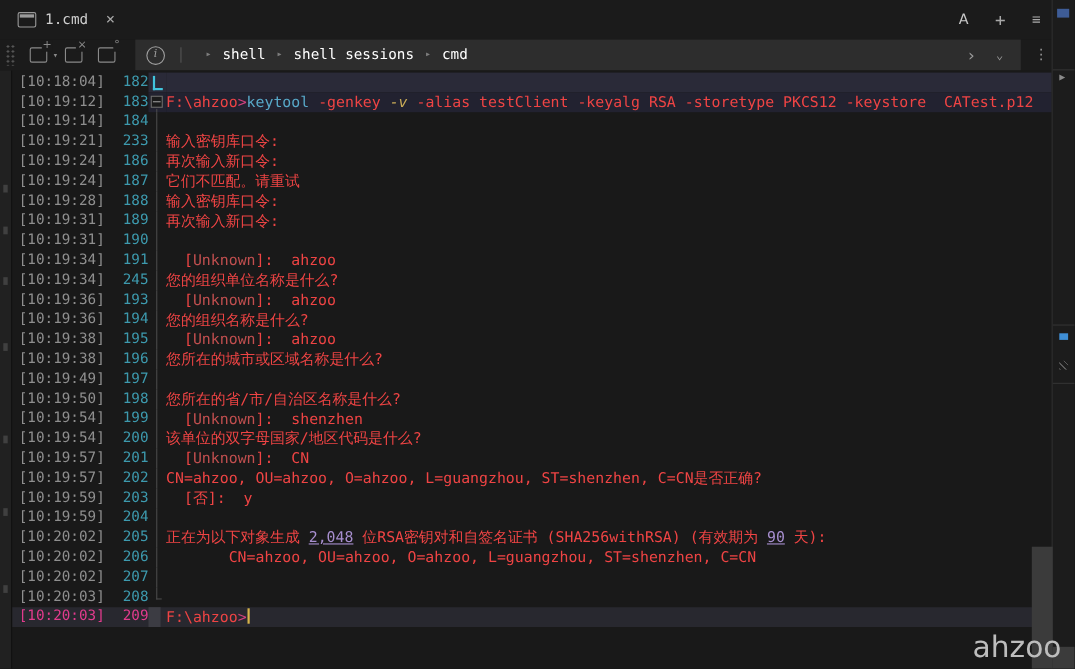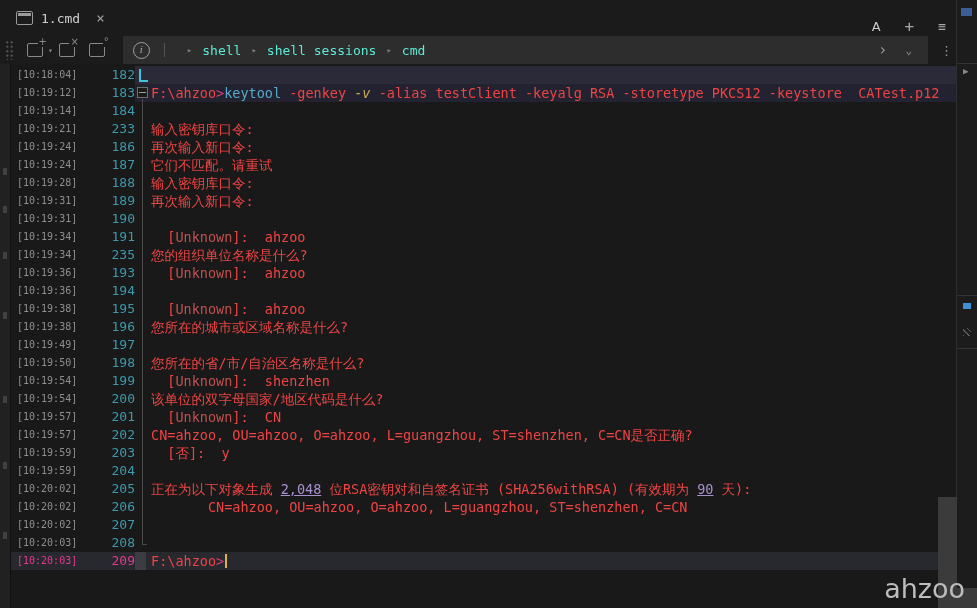--- a/index.html
+++ b/index.html
@@ -1,20 +1,20 @@
 <!DOCTYPE html>
 <html><head>
 <meta charset="utf-8">
 <style>
   html,body{margin:0;padding:0;}
   body{width:977px;height:608px;background:#1b1b1b;overflow:hidden;position:relative;
        font-family:"DejaVu Sans Mono","DejaVu Sans",monospace;-webkit-font-smoothing:antialiased;}
 
   
-  .tabbar{height:36px;display:flex;align-items:flex-end;background:#1b1b1b;}
+  .tabbar{height:36px;display:flex;align-items:center;background:#1b1b1b;}
   .tab{display:flex;align-items:center;height:36px;padding:0 10px 0 16px;}
   .cmd-ico{width:15px;height:12px;border:1px solid #9a9a9a;border-radius:2px;position:relative;margin-right:8px;}
   .cmd-ico::before{content:"";position:absolute;top:1px;left:1px;right:1px;height:3px;background:#9a9a9a;}
   .tab-title{color:#cfcfcf;font-size:13px;}
   .tab-close{color:#a8a8a8;font-size:14px;margin-left:16px;cursor:default;}
   .tabbar-right{margin-left:auto;display:flex;align-items:center;gap:24px;padding-right:30px;}
   .tb-a{color:#c8c8c8;font-size:13px;font-family:"DejaVu Sans",sans-serif;}
   .tb-plus{color:#a8a8a8;font-size:16px;}
   .tb-menu{color:#a8a8a8;font-size:13px;letter-spacing:1px;}
 
@@ -24,33 +24,33 @@
       background-image:radial-gradient(#575757 1px,transparent 1.2px);background-size:4.5px 4.5px;}
   .tool-btn{position:relative;width:14px;height:12px;border:1px solid #8a8a8a;border-radius:2px;margin:0 8px 0 6px;}
   .tool-btn .corner{position:absolute;top:-7px;right:-6px;font-size:10px;line-height:10px;color:#8a8a8a;
       background:#1b1b1b;padding:0 1px;font-family:"DejaVu Sans",sans-serif;}
   .caret-down{color:#8a8a8a;font-size:8px;margin-left:-3px;}
   .crumb-bar{flex:1;height:28px;background:#2d2d2d;display:flex;align-items:center;margin-left:10px;padding:0 10px;}
   .info-ico{width:15px;height:15px;border:1px solid #a0a0a0;border-radius:50%;color:#a0a0a0;font-size:10px;
       line-height:14px;text-align:center;font-family:"DejaVu Serif",serif;font-style:italic;}
   .crumb-sep-line{width:1px;height:14px;background:#555;margin:0 12px 0 14px;}
   .crumb-arrow{color:#7d7d7d;font-size:9px;margin:0 10px;}
-  .crumb-item{color:#5eead4;font-size:13px;}
+  .crumb-item{color:#ffffff;font-size:13px;}
   .crumb-right{margin-left:auto;display:flex;align-items:center;gap:18px;padding-right:6px;}
   .run-chevron{color:#9a9a9a;font-size:15px;}
   .run-caret{color:#9a9a9a;font-size:11px;}
   .kebab{color:#9a9a9a;font-size:13px;margin-left:12px;}
 
   
   .main{position:absolute;top:64px;left:0;right:20px;bottom:0;background:#191919;display:flex;}
   .left-strip{width:10px;background:#212121;border-right:1px solid #111;position:relative;}
   .left-strip .frag{position:absolute;left:3px;width:4px;height:7px;background:#4e4e4e;opacity:.7;}
   .term-lines{flex:1;padding-top:2px;}
   .row{display:flex;height:18px;line-height:18px;}
-  .ts{width:88px;padding-left:6px;color:#8f8f8f;font-size:10px;white-space:pre;}
+  .ts{width:88px;padding-left:6px;color:#8f8f8f;font-size:13px;white-space:pre;}
   .num{width:30px;text-align:right;color:#3d9aae;font-size:13px;}
   .fold{width:16px;position:relative;}
   .content{flex:1;font-size:13.5px;white-space:pre;color:#c9c9c1;}
   .row.hl1 .fold,.row.hl1 .content{background:#2a2a38;}
   .row.hl2 .fold,.row.hl2 .content{background:#222230;}
   .row.active{background:#28282f;}
   .row.active .ts,.row.active .num{color:#e23b8d;}
 
   .c-def{color:#ef4444;}
   .c-prompt{color:#d3407e;}
@@ -216,40 +216,41 @@
       <div class="row">
         <span class="ts">[10:19:34]</span>
         <span class="num">191</span>
         <span class="fold guide">
           <div class="vline"></div>
         </span>
         <span class="content"><span class="c-def">  [</span><span class="c-unk">Unknown</span><span class="c-def">]:  </span><span class="c-def">ahzoo</span></span>
       </div>
       <div class="row">
         <span class="ts">[10:19:34]</span>
-        <span class="num">235</span>
+        <span class="num">245</span>
         <span class="fold guide">
           <div class="vline"></div>
         </span>
         <span class="content"><span class="c-def">您的组织单位名称是什么?</span></span>
       </div>
       <div class="row">
         <span class="ts">[10:19:36]</span>
         <span class="num">193</span>
         <span class="fold guide">
           <div class="vline"></div>
         </span>
         <span class="content"><span class="c-def">  [</span><span class="c-unk">Unknown</span><span class="c-def">]:  </span><span class="c-def">ahzoo</span></span>
       </div>
       <div class="row">
         <span class="ts">[10:19:36]</span>
         <span class="num">194</span>
         <span class="fold guide">
           <div class="vline"></div>
         </span>
+        <span class="content"><span class="c-def">您的组织名称是什么?</span></span>
       </div>
       <div class="row">
         <span class="ts">[10:19:38]</span>
         <span class="num">195</span>
         <span class="fold guide">
           <div class="vline"></div>
         </span>
         <span class="content"><span class="c-def">  [</span><span class="c-unk">Unknown</span><span class="c-def">]:  </span><span class="c-def">ahzoo</span></span>
       </div>
       <div class="row">

